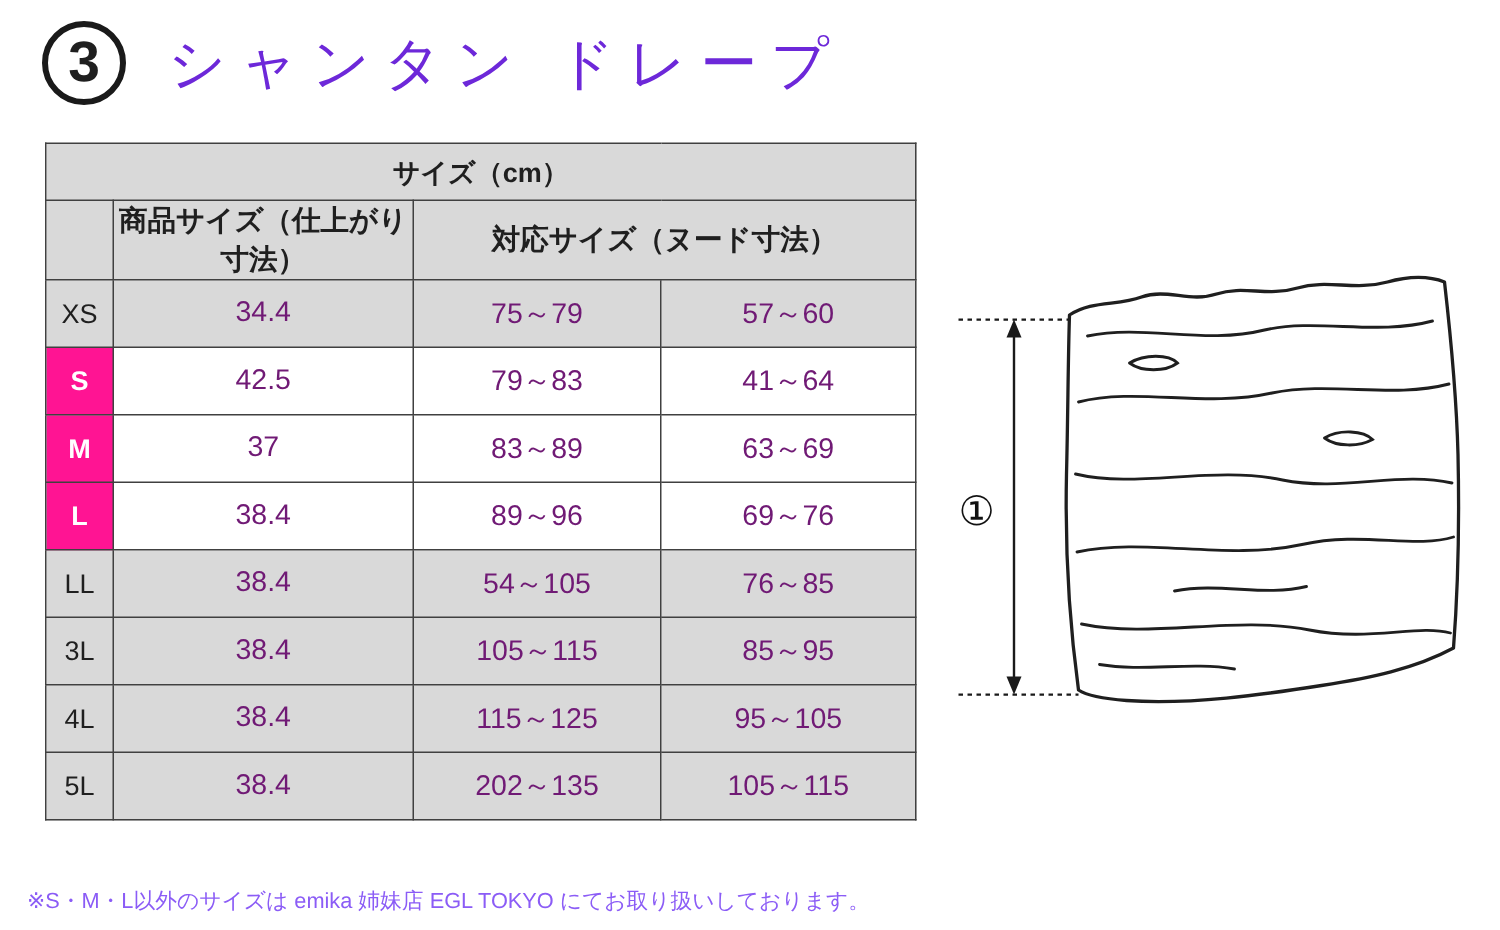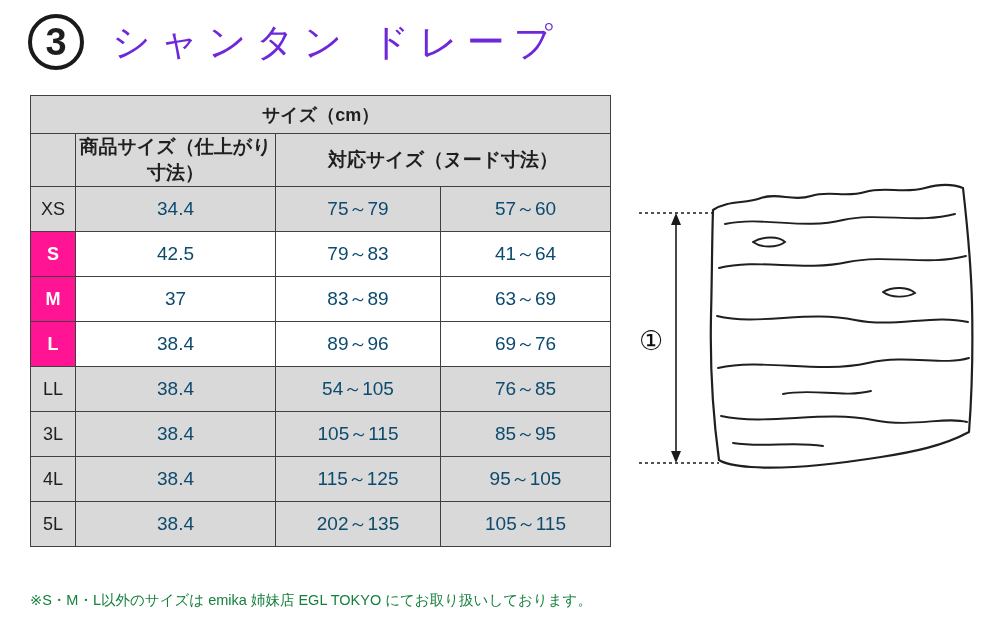--- a/index.html
+++ b/index.html
@@ -17,24 +17,24 @@
   table.size-table { position:absolute; left:30px; top:95px; width:580px;
     border-collapse:collapse; table-layout:fixed; }
   .size-table td { border:1px solid #404040; text-align:center; vertical-align:middle; }
   .gray { background:var(--gray, #d9d9d9); }
   .pink { background:var(--pink, #ff1493); color:#ffffff; font-weight:bold; }
   tr.t-title td { height:38px; font-size:18px; font-weight:bold; }
   tr.t-group td { height:33px; font-size:19px; font-weight:bold; }
   tr.t-cols td { height:51px; font-size:20px; font-weight:bold; }
   tbody tr td { height:45px; }
   .size-cell { font-size:18px; }
-  .value-cell { font-size:19px; color:#0c4a6e; }
+  .value-cell { font-size:19px; color:#701a75; }
 
   
-  .footnote { position:absolute; left:30px; top:591px; font-size:14.5px; color:#15803d; }
+  .footnote { position:absolute; left:18px; top:591px; font-size:14.5px; color:#8b5cf6; }
 
   
   .diagram { position:absolute; left:633px; top:158px; width:360px; height:350px; }
   svg .dash { stroke:#1a1a1a; stroke-width:1.5; stroke-dasharray:3 3; fill:none; }
   svg .arrow-line { stroke:#1a1a1a; stroke-width:1.6; }
   svg .arrow-head { fill:#1a1a1a; stroke:none; }
   svg .outline { fill:#ffffff; stroke:#1f1f1f; stroke-width:2.2; stroke-linejoin:round; }
   svg .fold { fill:none; stroke:#1f1f1f; stroke-width:1.9; stroke-linecap:round; }
   svg .dim-label { font-size:27px; fill:#111; font-family:"DejaVu Sans","Liberation Sans",sans-serif; }
 </style>

